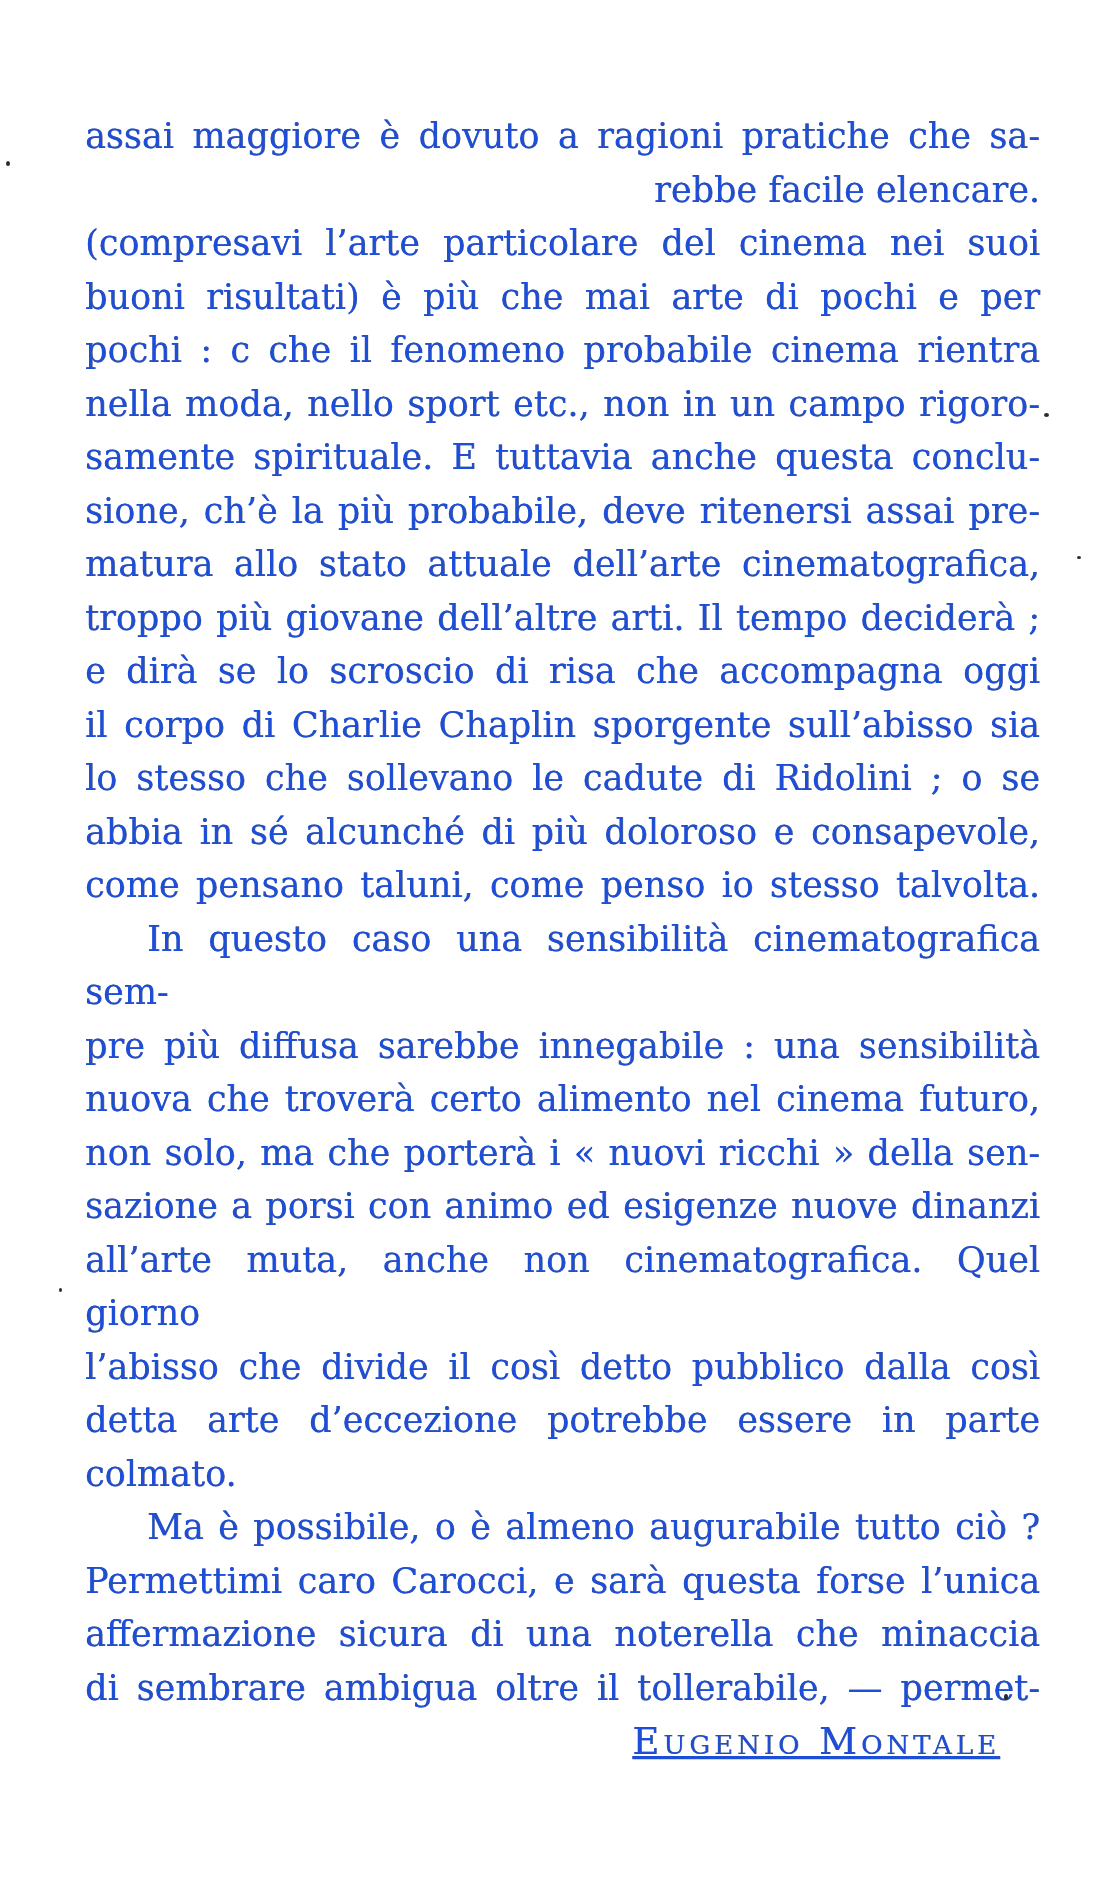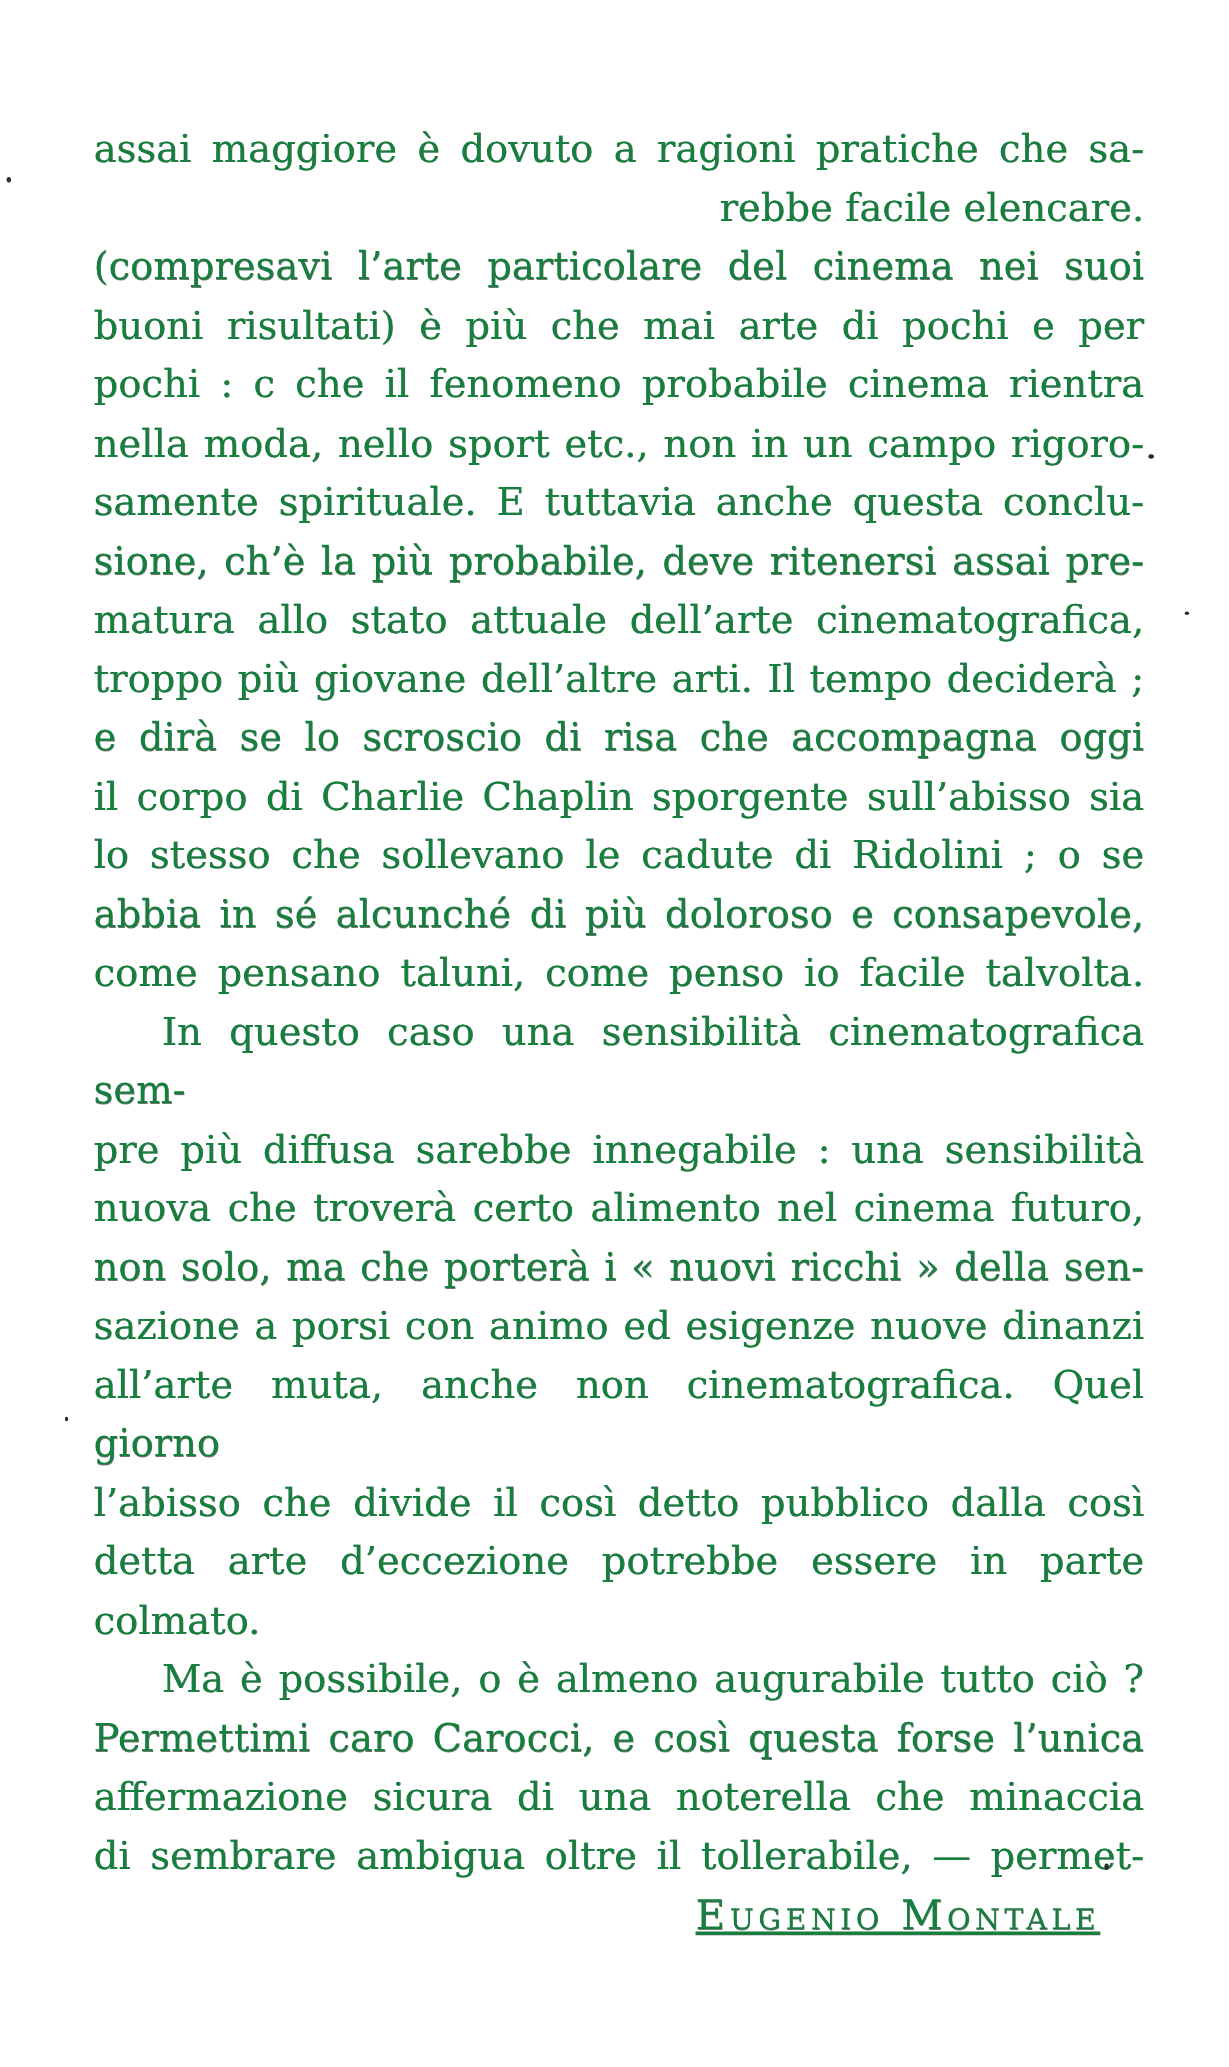--- a/index.html
+++ b/index.html
@@ -7,21 +7,21 @@
     padding: 0;
     background: #ffffff;
   }
   .page {
     position: relative;
     width: 1117px;
     height: 1879px;
     background: #ffffff;
     overflow: hidden;
     font-family: "DejaVu Serif", serif;
-    color: #15803d;
+    color: #1d4ed8;
   }
   .text-block {
     position: absolute;
     left: 85px;
     top: 110px;
     width: 955px;
     font-size: 35px;
     line-height: 53.5px;
     text-shadow: 0.4px 0.3px 0 rgba(0,0,0,0.55);
   }
@@ -68,37 +68,37 @@
       <div class="line fill">pochi : c che il fenomeno probabile cinema rientra</div>
       <div class="line fill">nella moda, nello sport etc., non in un campo rigoro-</div>
       <div class="line fill">samente spirituale. E tuttavia anche questa conclu-</div>
       <div class="line fill">sione, ch’è la più probabile, deve ritenersi assai pre-</div>
       <div class="line fill">matura allo stato attuale dell’arte cinematografica,</div>
       <div class="line fill">troppo più giovane dell’altre arti. Il tempo deciderà ;</div>
       <div class="line fill">e dirà se lo scroscio di risa che accompagna oggi</div>
       <div class="line fill">il corpo di Charlie Chaplin sporgente sull’abisso sia</div>
       <div class="line fill">lo stesso che sollevano le cadute di Ridolini ; o se</div>
       <div class="line fill">abbia in sé alcunché di più doloroso e consapevole,</div>
-      <div class="line fill">come pensano taluni, come penso io facile talvolta.</div>
+      <div class="line fill">come pensano taluni, come penso io stesso talvolta.</div>
     </div>
 
     <div class="para">
       <div class="line fill ind">In questo caso una sensibilità cinematografica sem-</div>
       <div class="line fill">pre più diffusa sarebbe innegabile : una sensibilità</div>
       <div class="line fill">nuova che troverà certo alimento nel cinema futuro,</div>
       <div class="line fill">non solo, ma che porterà i « nuovi ricchi » della sen-</div>
       <div class="line fill">sazione a porsi con animo ed esigenze nuove dinanzi</div>
       <div class="line fill">all’arte muta, anche non cinematografica. Quel giorno</div>
       <div class="line fill">l’abisso che divide il così detto pubblico dalla così</div>
       <div class="line fill">detta arte d’eccezione potrebbe essere in parte colmato.</div>
     </div>
 
     <div class="para">
       <div class="line fill ind">Ma è possibile, o è almeno augurabile tutto ciò ?</div>
-      <div class="line fill">Permettimi caro Carocci, e così questa forse l’unica</div>
+      <div class="line fill">Permettimi caro Carocci, e sarà questa forse l’unica</div>
       <div class="line fill">affermazione sicura di una noterella che minaccia</div>
       <div class="line fill">di sembrare ambigua oltre il tollerabile, — permet-</div>
     </div>
 
     <div class="signature">Eugenio Montale</div>
 
   </div>
 
   <div class="speck s1"></div>
   <div class="speck s2"></div>

